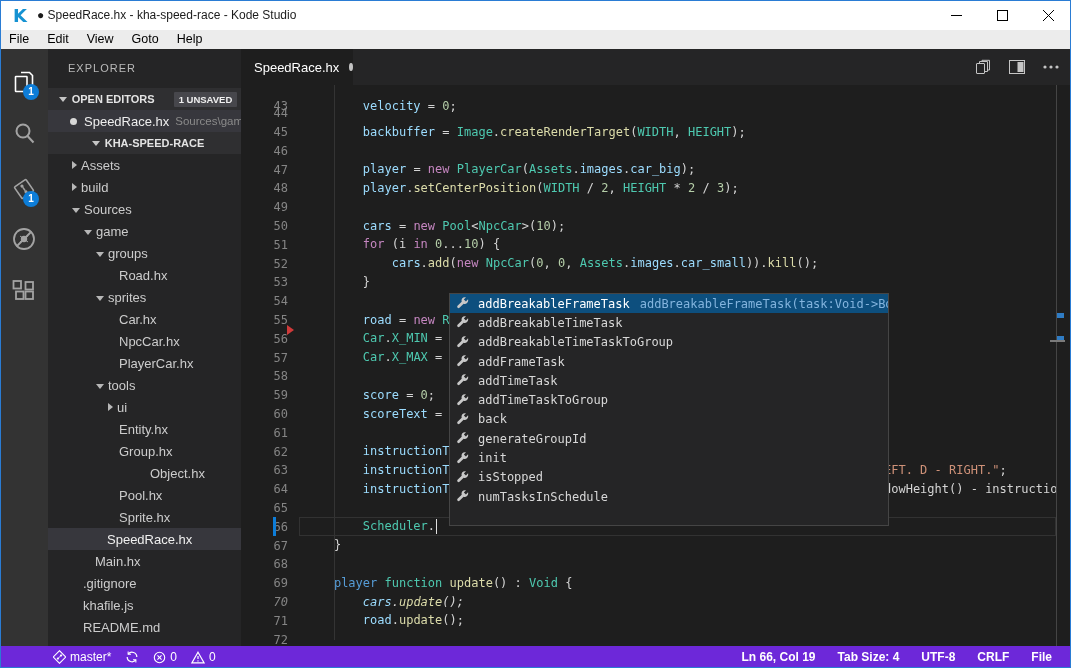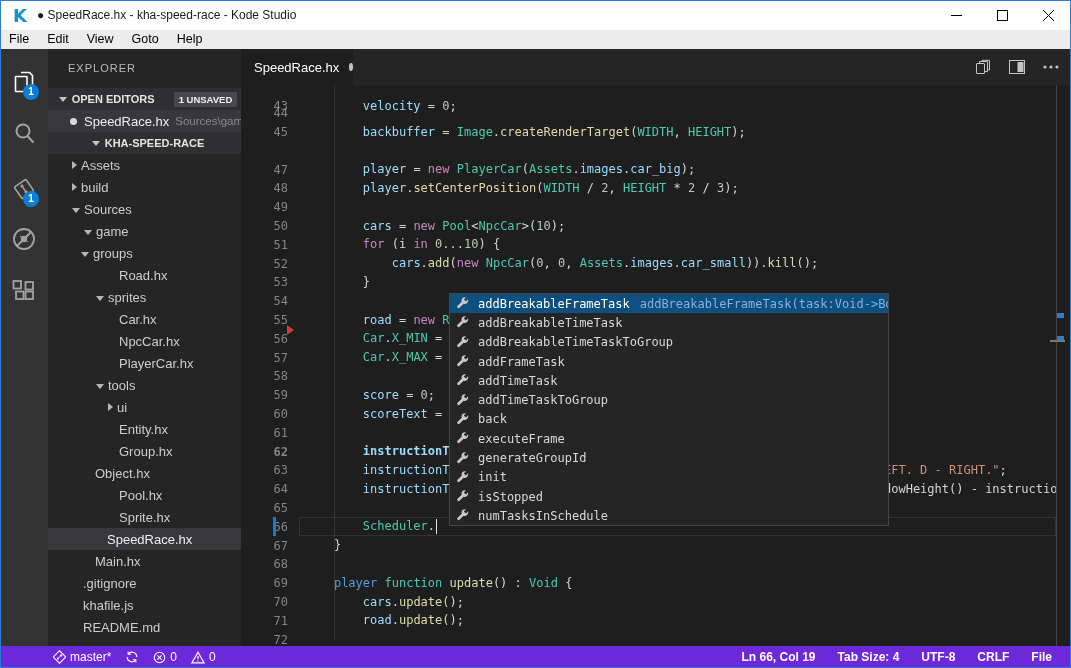--- a/index.html
+++ b/index.html
@@ -201,21 +201,21 @@
           <span>build</span>
         </div>
         <div class="tree-row" style="padding-left: 24px;">
           <span class="tw exp"></span>
           <span>Sources</span>
         </div>
         <div class="tree-row" style="padding-left: 36px;">
           <span class="tw exp"></span>
           <span>game</span>
         </div>
-        <div class="tree-row" style="padding-left: 33px;">
+        <div class="tree-row" style="padding-left: 48px;">
           <span class="tw exp"></span>
           <span>groups</span>
         </div>
         <div class="tree-row" style="padding-left: 71px;">
           <span>Road.hx</span>
         </div>
         <div class="tree-row" style="padding-left: 48px;">
           <span class="tw exp"></span>
           <span>sprites</span>
         </div>
@@ -235,21 +235,21 @@
         <div class="tree-row" style="padding-left: 60px;">
           <span class="tw col"></span>
           <span>ui</span>
         </div>
         <div class="tree-row" style="padding-left: 71px;">
           <span>Entity.hx</span>
         </div>
         <div class="tree-row" style="padding-left: 71px;">
           <span>Group.hx</span>
         </div>
-        <div class="tree-row" style="padding-left: 47px;">
+        <div class="tree-row" style="padding-left: 102px;">
           <span>Object.hx</span>
         </div>
         <div class="tree-row" style="padding-left: 71px;">
           <span>Pool.hx</span>
         </div>
         <div class="tree-row" style="padding-left: 71px;">
           <span>Sprite.hx</span>
         </div>
         <div class="tree-row sel" style="padding-left: 59px;">
           <span>SpeedRace.hx</span>
@@ -297,44 +297,45 @@
           </svg>
         </span>
       </div>
     </div>
 
     <div id="guide4"></div>
     <div id="codeLines">
         <div class="cl" style="top: 0px; margin-top: 12px;"><span class="lnum">43</span><span class="ltext"><span class="tk-w">        </span><span class="tk-v">velocity</span><span class="tk-w"> = </span><span class="tk-n">0</span><span class="tk-w">;</span></span></div>
         <div class="cl" style="top: 18.8px;"><span class="lnum">44</span><span class="ltext"></span></div>
         <div class="cl" style="top: 37.6px;"><span class="lnum">45</span><span class="ltext"><span class="tk-w">        </span><span class="tk-v">backbuffer</span><span class="tk-w"> = </span><span class="tk-t">Image</span><span class="tk-w">.</span><span class="tk-f">createRenderTarget</span><span class="tk-w">(</span><span class="tk-t">WIDTH</span><span class="tk-w">, </span><span class="tk-t">HEIGHT</span><span class="tk-w">);</span></span></div>
+        <div class="cl" style="top: 56.4px;"><span class="lnum">46</span><span class="ltext"></span></div>
         <div class="cl" style="top: 75.2px;"><span class="lnum">47</span><span class="ltext"><span class="tk-w">        </span><span class="tk-v">player</span><span class="tk-w"> = </span><span class="tk-k">new</span><span class="tk-w"> </span><span class="tk-t">PlayerCar</span><span class="tk-w">(</span><span class="tk-t">Assets</span><span class="tk-w">.</span><span class="tk-v">images</span><span class="tk-w">.</span><span class="tk-v">car_big</span><span class="tk-w">);</span></span></div>
         <div class="cl" style="top: 94px;"><span class="lnum">48</span><span class="ltext"><span class="tk-w">        </span><span class="tk-v">player</span><span class="tk-w">.</span><span class="tk-f">setCenterPosition</span><span class="tk-w">(</span><span class="tk-t">WIDTH</span><span class="tk-w"> / </span><span class="tk-n">2</span><span class="tk-w">, </span><span class="tk-t">HEIGHT</span><span class="tk-w"> * </span><span class="tk-n">2</span><span class="tk-w"> / </span><span class="tk-n">3</span><span class="tk-w">);</span></span></div>
         <div class="cl" style="top: 112.8px;"><span class="lnum">49</span><span class="ltext"></span></div>
         <div class="cl" style="top: 131.6px;"><span class="lnum">50</span><span class="ltext"><span class="tk-w">        </span><span class="tk-v">cars</span><span class="tk-w"> = </span><span class="tk-k">new</span><span class="tk-w"> </span><span class="tk-t">Pool</span><span class="tk-w">&lt;</span><span class="tk-t">NpcCar</span><span class="tk-w">&gt;(</span><span class="tk-n">10</span><span class="tk-w">);</span></span></div>
         <div class="cl" style="top: 150.4px;"><span class="lnum">51</span><span class="ltext"><span class="tk-w">        </span><span class="tk-k">for</span><span class="tk-w"> (i </span><span class="tk-k">in</span><span class="tk-w"> </span><span class="tk-n">0</span><span class="tk-w">...</span><span class="tk-n">10</span><span class="tk-w">) {</span></span></div>
         <div class="cl" style="top: 169.2px;"><span class="lnum">52</span><span class="ltext"><span class="tk-w">            </span><span class="tk-v">cars</span><span class="tk-w">.</span><span class="tk-f">add</span><span class="tk-w">(</span><span class="tk-k">new</span><span class="tk-w"> </span><span class="tk-t">NpcCar</span><span class="tk-w">(</span><span class="tk-n">0</span><span class="tk-w">, </span><span class="tk-n">0</span><span class="tk-w">, </span><span class="tk-t">Assets</span><span class="tk-w">.</span><span class="tk-v">images</span><span class="tk-w">.</span><span class="tk-v">car_small</span><span class="tk-w">)).</span><span class="tk-f">kill</span><span class="tk-w">();</span></span></div>
         <div class="cl" style="top: 188px;"><span class="lnum">53</span><span class="ltext"><span class="tk-w">        }</span></span></div>
         <div class="cl" style="top: 206.8px;"><span class="lnum">54</span><span class="ltext"></span></div>
         <div class="cl" style="top: 225.6px;"><span class="lnum">55</span><span class="ltext"><span class="tk-w">        </span><span class="tk-v">road</span><span class="tk-w"> = </span><span class="tk-k">new</span><span class="tk-w"> </span><span class="tk-t">Road</span><span class="tk-w">();</span></span></div>
         <div class="cl" style="top: 244.4px;"><span class="lnum">56</span><span class="ltext"><span class="tk-w">        </span><span class="tk-t">Car</span><span class="tk-w">.</span><span class="tk-t">X_MIN</span><span class="tk-w"> = </span><span class="tk-v">road</span><span class="tk-w">.</span><span class="tk-v">x</span><span class="tk-w">;</span></span></div>
         <div class="cl" style="top: 263.2px;"><span class="lnum">57</span><span class="ltext"><span class="tk-w">        </span><span class="tk-t">Car</span><span class="tk-w">.</span><span class="tk-t">X_MAX</span><span class="tk-w"> = </span><span class="tk-v">road</span><span class="tk-w">.</span><span class="tk-v">x</span><span class="tk-w"> + </span><span class="tk-v">road</span><span class="tk-w">.</span><span class="tk-v">width</span><span class="tk-w">;</span></span></div>
         <div class="cl" style="top: 282px;"><span class="lnum">58</span><span class="ltext"></span></div>
         <div class="cl" style="top: 300.8px;"><span class="lnum">59</span><span class="ltext"><span class="tk-w">        </span><span class="tk-v">score</span><span class="tk-w"> = </span><span class="tk-n">0</span><span class="tk-w">;</span></span></div>
         <div class="cl" style="top: 319.6px;"><span class="lnum">60</span><span class="ltext"><span class="tk-w">        </span><span class="tk-v">scoreText</span><span class="tk-w"> = </span><span class="tk-k">new</span><span class="tk-w"> </span><span class="tk-t">Text</span><span class="tk-w">();</span></span></div>
         <div class="cl" style="top: 338.4px;"><span class="lnum">61</span><span class="ltext"></span></div>
-        <div class="cl" style="top: 357.2px; font-weight: bold;"><span class="lnum">62</span><span class="ltext"><span class="tk-w">        </span><span class="tk-v">instructionText</span><span class="tk-w"> = </span><span class="tk-k">new</span><span class="tk-w"> </span><span class="tk-t">Text</span><span class="tk-w">();</span></span></div>
+        <div class="cl" style="top: 357.2px;"><span class="lnum">62</span><span class="ltext"><span class="tk-w">        </span><span class="tk-v">instructionText</span><span class="tk-w"> = </span><span class="tk-k">new</span><span class="tk-w"> </span><span class="tk-t">Text</span><span class="tk-w">();</span></span></div>
         <div class="cl" style="top: 376px;"><span class="lnum">63</span><span class="ltext"><span class="tk-w">        </span><span class="tk-v">instructionText</span><span class="tk-w">.</span><span class="tk-v">text</span><span class="tk-w"> = </span><span class="tk-s">"A - LEFT. D - RIGHT."</span><span class="tk-w">;</span></span><span class="rseg" style="left: 643px;"><span class="tk-s">EFT. D - RIGHT."</span><span class="tk-w">;</span></span></div>
         <div class="cl" style="top: 394.8px;"><span class="lnum">64</span><span class="ltext"><span class="tk-w">        </span><span class="tk-v">instructionText</span><span class="tk-w">.</span><span class="tk-v">y</span><span class="tk-w"> = win</span></span><span class="rseg" style="left: 643px;"><span class="tk-w">dowHeight() - instructio</span></span></div>
         <div class="cl" style="top: 413.6px;"><span class="lnum">65</span><span class="ltext"></span></div>
         <div class="cl" style="top: 432.4px;"><span class="lnum">66</span><span class="ltext"><span class="tk-w">        </span><span class="tk-t">Scheduler</span><span class="tk-w">.</span><span class="cursor"></span></span></div>
         <div class="cl" style="top: 451.2px;"><span class="lnum">67</span><span class="ltext"><span class="tk-w">    }</span></span></div>
         <div class="cl" style="top: 470px;"><span class="lnum">68</span><span class="ltext"></span></div>
         <div class="cl" style="top: 488.8px;"><span class="lnum">69</span><span class="ltext"><span class="tk-w">    </span><span class="tk-kb">player</span><span class="tk-w"> </span><span class="tk-t">function</span><span class="tk-w"> </span><span class="tk-f">update</span><span class="tk-w">() : </span><span class="tk-t">Void</span><span class="tk-w"> {</span></span></div>
-        <div class="cl" style="top: 507.6px;"><span class="lnum">70</span><span class="ltext"><span class="tk-w">        </span><span class="tk-v">cars</span><span class="tk-w">.</span><span class="tk-f">update</span><span class="tk-w">();</span></span></div>
+        <div class="cl" style="top: 507.6px; font-style: italic;"><span class="lnum">70</span><span class="ltext"><span class="tk-w">        </span><span class="tk-v">cars</span><span class="tk-w">.</span><span class="tk-f">update</span><span class="tk-w">();</span></span></div>
         <div class="cl" style="top: 526.4px;"><span class="lnum">71</span><span class="ltext"><span class="tk-w">        </span><span class="tk-v">road</span><span class="tk-w">.</span><span class="tk-f">update</span><span class="tk-w">();</span></span></div>
         <div class="cl" style="top: 545.2px;"><span class="lnum">72</span><span class="ltext"></span></div>
         <div id="cur-line-box" style="top: 432.4px;"></div>
         <div id="gutter-mark" style="left: 46px; top: 240.4px;"></div>
         <div id="git-bar" style="top: 432.4px;"></div>
       </div>
     <div id="ruler-line"></div>
     <div class="ov-mark" style="top:264px;"></div>
     <div class="ov-mark" style="top:287px;"></div>
     <div id="ov-cursor" style="top:291px;"></div>
@@ -389,28 +390,20 @@
           </span>
           <span>addTimeTaskToGroup</span>
         </div>
         <div class="sg-row">
           <span class="sg-icon">
             <svg width="13" height="13" viewBox="0 0 16 16">
               <path fill="#c8c8c8" d="M15 4.2a4.2 4.2 0 0 1-5.6 4L4.3 13.3a1.7 1.7 0 0 1-2.4-2.4L7 5.8A4.2 4.2 0 0 1 11 .2c.4 0 .9.1 1.3.2L9.7 3l2.5 2.5 2.6-2.6c.1.4.2.8.2 1.3z"></path>
             </svg>
           </span>
           <span>back</span>
-        </div>
-        <div class="sg-row">
-          <span class="sg-icon">
-            <svg width="13" height="13" viewBox="0 0 16 16">
-              <path fill="#c8c8c8" d="M15 4.2a4.2 4.2 0 0 1-5.6 4L4.3 13.3a1.7 1.7 0 0 1-2.4-2.4L7 5.8A4.2 4.2 0 0 1 11 .2c.4 0 .9.1 1.3.2L9.7 3l2.5 2.5 2.6-2.6c.1.4.2.8.2 1.3z"></path>
-            </svg>
-          </span>
-          <span>executeFrame</span>
         </div>
         <div class="sg-row">
           <span class="sg-icon">
             <svg width="13" height="13" viewBox="0 0 16 16">
               <path fill="#c8c8c8" d="M15 4.2a4.2 4.2 0 0 1-5.6 4L4.3 13.3a1.7 1.7 0 0 1-2.4-2.4L7 5.8A4.2 4.2 0 0 1 11 .2c.4 0 .9.1 1.3.2L9.7 3l2.5 2.5 2.6-2.6c.1.4.2.8.2 1.3z"></path>
             </svg>
           </span>
           <span>generateGroupId</span>
         </div>
         <div class="sg-row">

